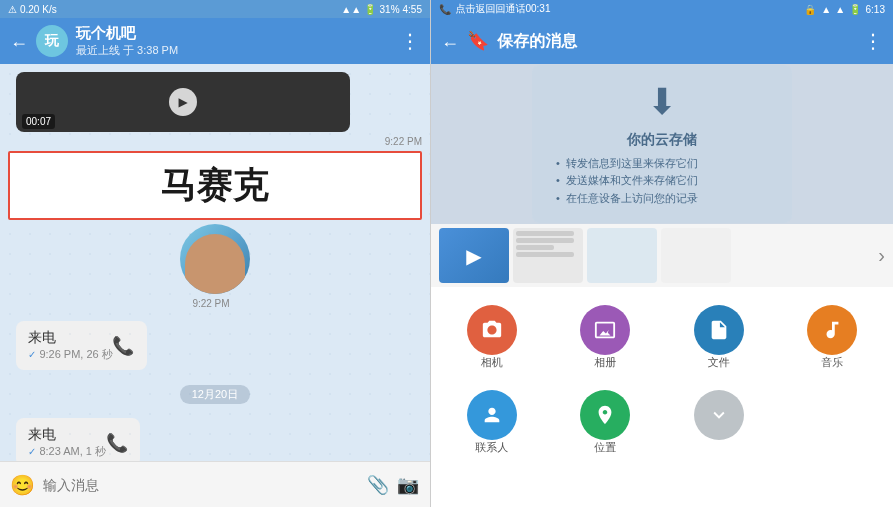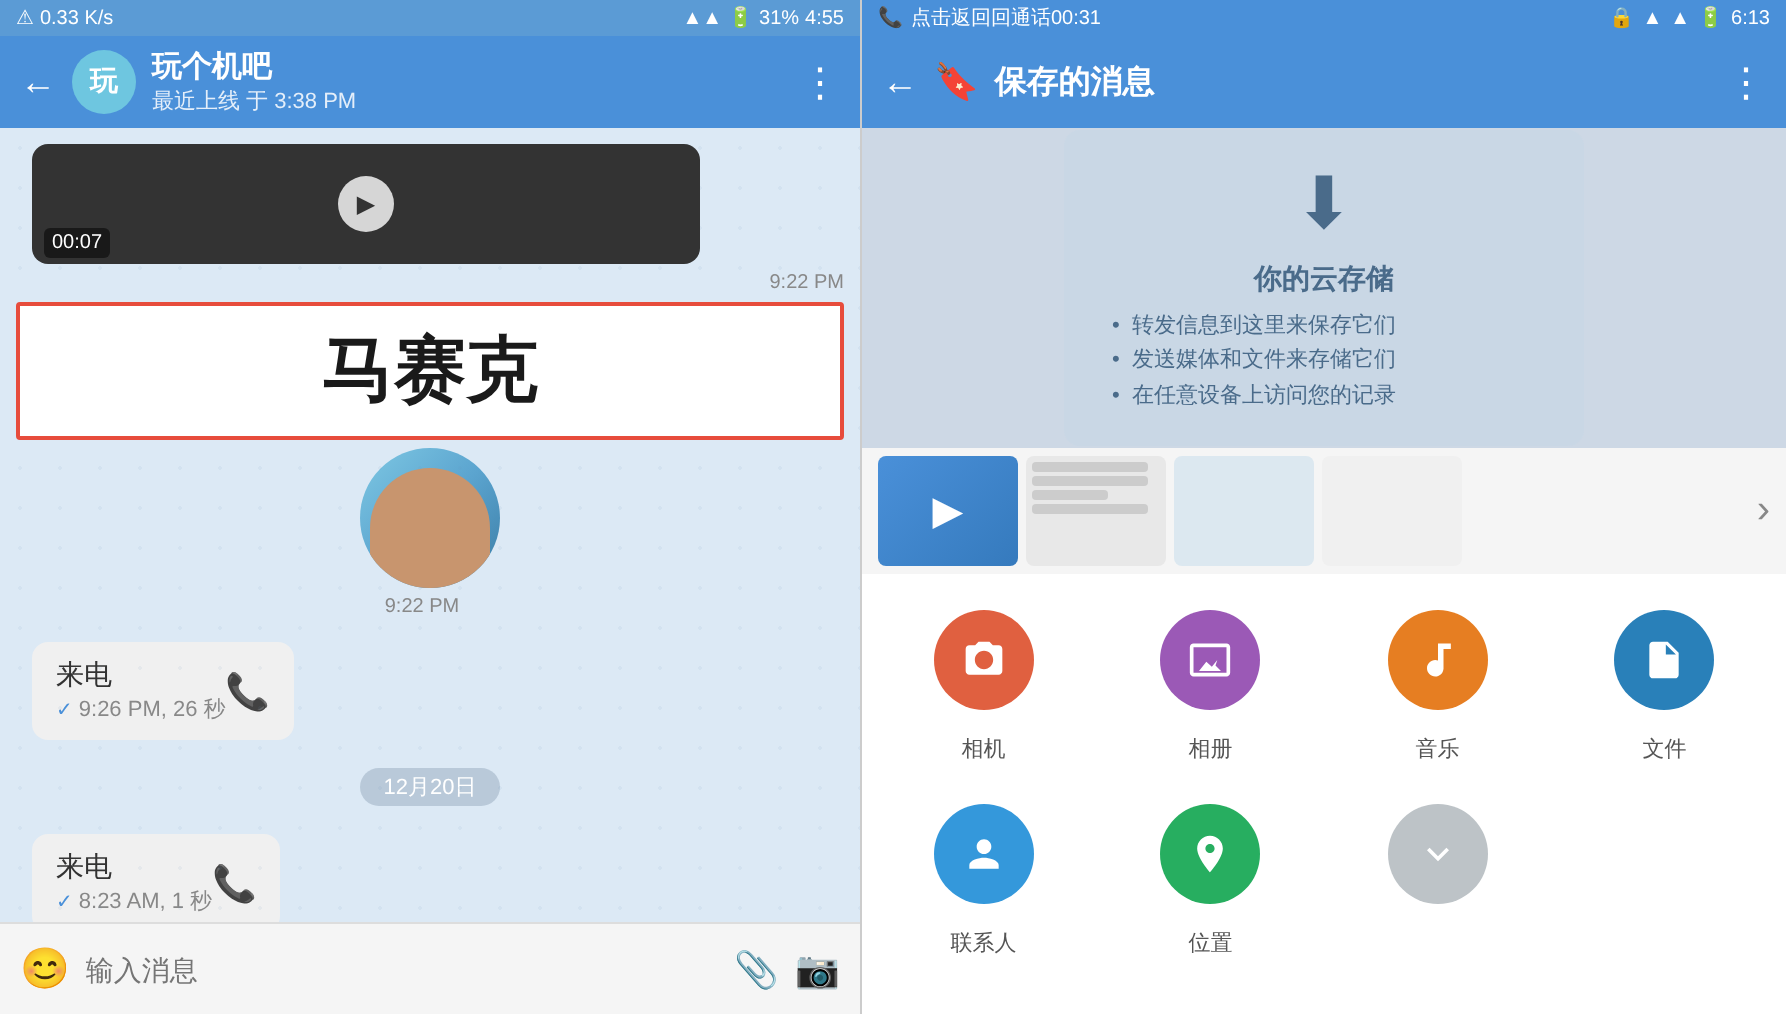--- a/index.html
+++ b/index.html
@@ -396,21 +396,21 @@
       grid-template-columns: repeat(4, 1fr);
       gap: 0;
       padding: 8px 4px;
     }
 
     .action-item {
       display: flex;
       flex-direction: column;
       align-items: center;
       padding: 10px 4px;
-      gap: 12px;
+      gap: 0;
     }
 
     .action-icon {
       width: 50px;
       height: 50px;
       border-radius: 50%;
       display: flex;
       align-items: center;
       justify-content: center;
       font-size: 22px;
@@ -453,21 +453,21 @@
     }
   </style>
 </head>
 <body>
 
 <div class="left-panel">
 
   <div class="status-bar">
     <div class="status-left">
       <span>⚠</span>
-      <span>0.33 K/s</span>
+      <span>0.20 K/s</span>
     </div>
     <div class="status-right">
       <span>▲▲</span>
       <span>🔋</span>
       <span>31%</span>
       <span>4:55</span>
     </div>
   </div>
 
   <div class="header">
@@ -604,35 +604,35 @@
     </div>
     <div class="action-item">
       <div class="action-icon icon-photo">
         <svg width="22" height="22" viewBox="0 0 24 24" fill="white">
           <path d="M21 3H3c-1.1 0-2 .9-2 2v14c0 1.1.9 2 2 2h18c1.1 0 2-.9 2-2V5c0-1.1-.9-2-2-2zm0 16H3V5h18v14zm-5-7l-3 3.72L10 13l-4 5h12l-3-3z"></path>
         </svg>
       </div>
       <span class="action-label">相册</span>
     </div>
     <div class="action-item">
+      <div class="action-icon icon-file">
+        <svg width="22" height="22" viewBox="0 0 24 24" fill="white">
+          <path d="M6 2c-1.1 0-1.99.9-1.99 2L4 20c0 1.1.89 2 1.99 2H18c1.1 0 2-.9 2-2V8l-6-6H6zm7 7V3.5L18.5 9H13z"></path>
+        </svg>
+      </div>
+      <span class="action-label">文件</span>
+    </div>
+
+    <div class="action-item">
       <div class="action-icon icon-music">
         <svg width="22" height="22" viewBox="0 0 24 24" fill="white">
           <path d="M12 3v9.28c-.47-.17-.97-.28-1.5-.28C8.01 12 6 14.01 6 16.5S8.01 21 10.5 21c2.31 0 4.2-1.75 4.45-4H15V6h4V3h-7z"></path>
         </svg>
       </div>
       <span class="action-label">音乐</span>
-    </div>
-
-    <div class="action-item">
-      <div class="action-icon icon-file">
-        <svg width="22" height="22" viewBox="0 0 24 24" fill="white">
-          <path d="M6 2c-1.1 0-1.99.9-1.99 2L4 20c0 1.1.89 2 1.99 2H18c1.1 0 2-.9 2-2V8l-6-6H6zm7 7V3.5L18.5 9H13z"></path>
-        </svg>
-      </div>
-      <span class="action-label">文件</span>
     </div>
     <div class="action-item">
       <div class="action-icon icon-contact">
         <svg width="22" height="22" viewBox="0 0 24 24" fill="white">
           <path d="M12 12c2.21 0 4-1.79 4-4s-1.79-4-4-4-4 1.79-4 4 1.79 4 4 4zm0 2c-2.67 0-8 1.34-8 4v2h16v-2c0-2.66-5.33-4-8-4z"></path>
         </svg>
       </div>
       <span class="action-label">联系人</span>
     </div>
     <div class="action-item">

